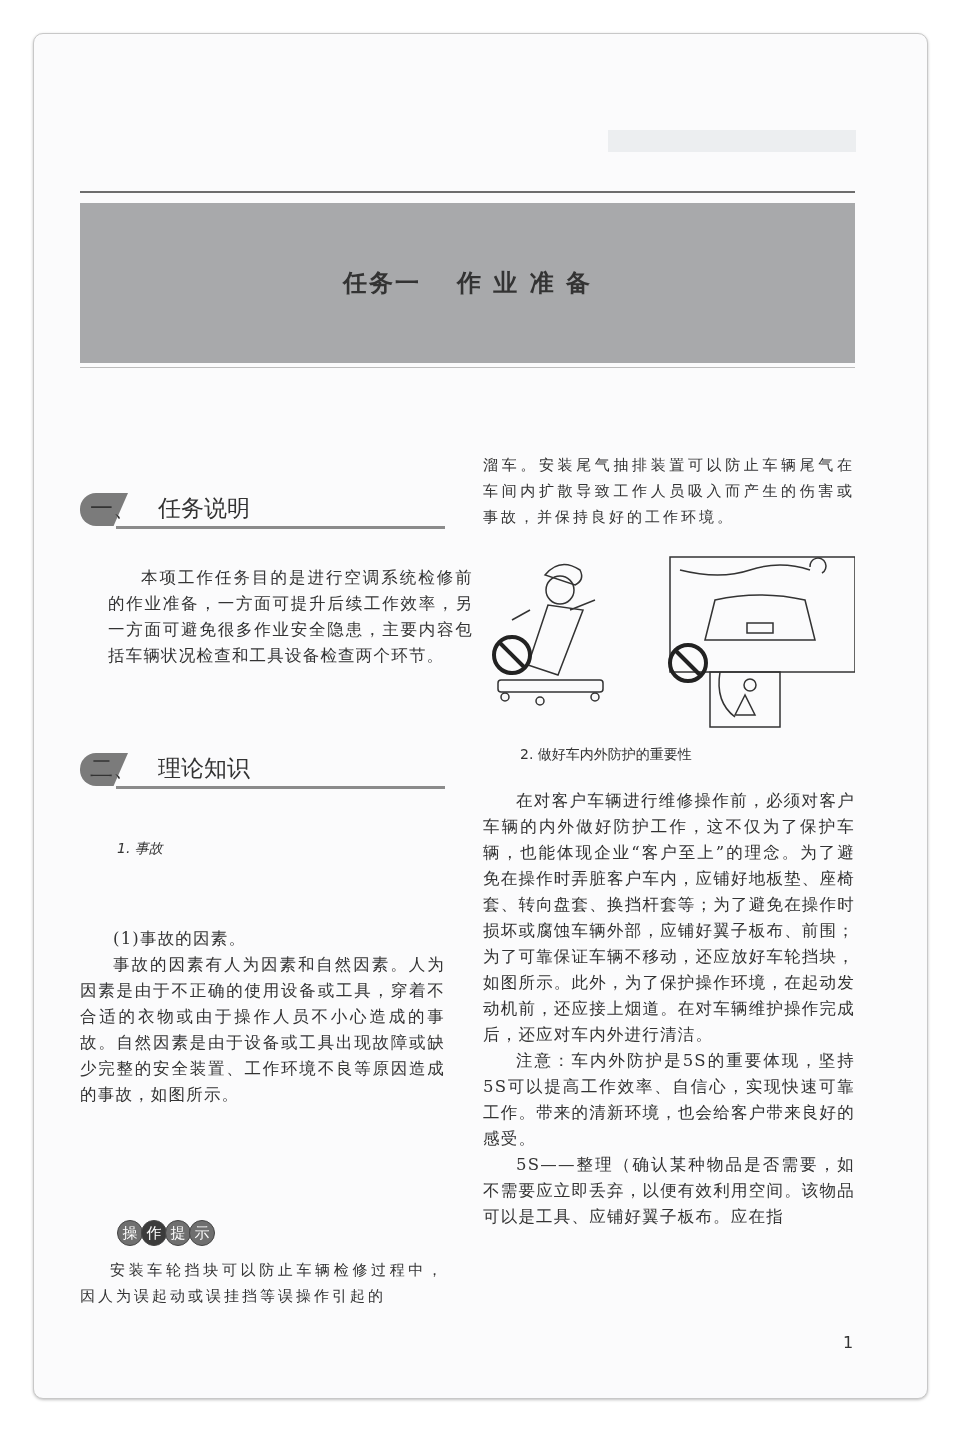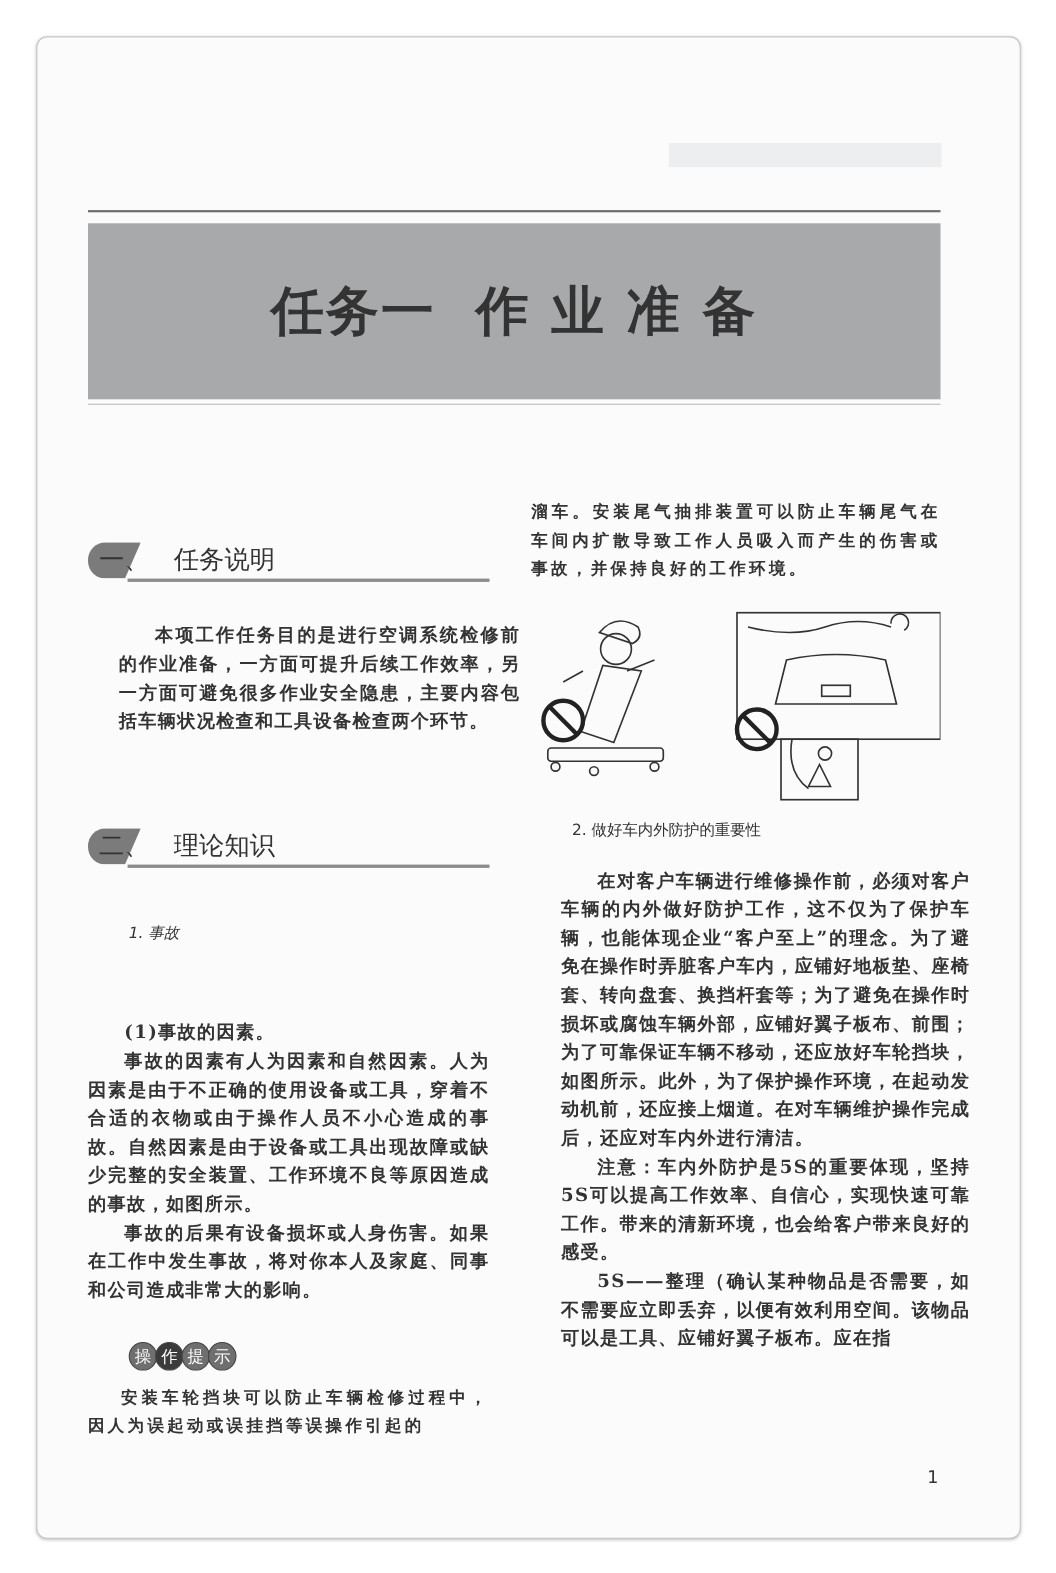--- a/index.html
+++ b/index.html
@@ -1,31 +1,31 @@
 <!DOCTYPE html>
 <html><head>
 <meta charset="utf-8">
 <style>
   html,body{margin:0;padding:0;background:#ffffff;}
   body{width:960px;height:1430px;position:relative;overflow:hidden;font-family:"DejaVu Serif","Liberation Serif",serif;color:#2a2a2a;}
   .page{position:absolute;left:33px;top:33px;width:893px;height:1364px;background:#fbfbfc;border:1px solid #c8c8c8;border-radius:10px;box-shadow:0 1px 3px rgba(0,0,0,.25);}
   .top-rule{position:absolute;left:80px;top:191px;width:775px;height:2px;background:#6d6d6d;}
   .header-ghost{position:absolute;left:608px;top:130px;width:248px;height:22px;background:#eceef0;}
   .banner{position:absolute;left:80px;top:203px;width:775px;height:160px;background:#a8a9ab;display:flex;align-items:center;justify-content:center;}
-  .banner-title{font-size:48px;font-weight:bold;color:#333;letter-spacing:2px;font-family:"DejaVu Serif",serif;}
+  .banner-title{font-size:24px;font-weight:bold;color:#333;letter-spacing:2px;font-family:"DejaVu Serif",serif;}
   .banner-title .gap{display:inline-block;width:36px;}
   .bottom-rule{position:absolute;left:80px;top:367px;width:775px;height:1px;background:#bcbcbc;}
 
   .sec-head{position:absolute;left:80px;width:365px;height:36px;}
   .sec-head .tab{position:absolute;left:0;top:0;width:48px;height:33px;background:#7b7b7b;border-radius:16px 0 0 16px;clip-path:polygon(0 0,100% 0,70% 100%,0 100%);}
   .sec-head .num{position:absolute;left:10px;top:0;font-family:"DejaVu Sans",sans-serif;font-size:23px;color:#333;}
   .sec-head .txt{position:absolute;left:52px;top:0;font-family:"DejaVu Sans",sans-serif;font-size:23px;color:#333;margin-left:26px;}
   .sec-head .line{position:absolute;left:36px;top:33px;width:329px;height:3px;background:#8b8b8b;}
 
-  .col{position:absolute;font-size:16.5px;line-height:26px;letter-spacing:1.2px;text-align:justify;color:#333;font-weight:bold;}
+  .col{position:absolute;font-size:16.5px;line-height:26px;letter-spacing:1.2px;text-align:justify;color:#333;}
   .col p{margin:0;}
   .ind{text-indent:2em;}
   .sub-head{font-family:"DejaVu Sans",sans-serif;font-size:14px;color:#333;position:absolute;}
   .tip-badge{position:absolute;left:117px;top:1220px;display:flex;gap:0;}
   .tip-badge span{display:inline-block;width:24px;height:24px;border-radius:50%;background:#6f6f6f;color:#fff;font-family:"DejaVu Sans",sans-serif;font-size:15px;line-height:24px;text-align:center;margin-right:-2px;border:1px solid #444;}
   .tip-badge span:nth-child(2){background:#3b3b3b;}
   .tip-text{font-size:15px;letter-spacing:3px;}
   .illus{position:absolute;left:480px;top:545px;width:375px;height:190px;}
   .page-num{position:absolute;left:843px;top:1333px;font-family:"DejaVu Sans",sans-serif;font-size:16px;color:#333;}
 </style>
@@ -59,21 +59,20 @@
   <span class="num">二、</span>
   <span class="txt">理论知识</span>
   <div class="line"></div>
 </div>
 
 <div class="sub-head" style="left:117px;top:840px;font-style:italic;">1. 事故</div>
 
 <div class="col" style="left:80px;top:926px;width:365px;">
   <p class="ind">(1)事故的因素。</p>
   <p class="ind">事故的因素有人为因素和自然因素。人为因素是由于不正确的使用设备或工具，穿着不合适的衣物或由于操作人员不小心造成的事故。自然因素是由于设备或工具出现故障或缺少完整的安全装置、工作环境不良等原因造成的事故，如图所示。</p>
-  <p class="ind">事故的后果有设备损坏或人身伤害。如果在工作中发生事故，将对你本人及家庭、同事和公司造成非常大的影响。</p>
 </div>
 
 <div class="tip-badge">
   <span>操</span>
   <span>作</span>
   <span>提</span>
   <span>示</span>
 </div>
 
 <div class="col tip-text" style="left:80px;top:1257px;width:365px;">
@@ -112,19 +111,19 @@
     <path d="M240 127 q-5 30 15 45"></path>
   </g>
   <g stroke="#222" stroke-width="4" fill="none">
     <circle cx="208" cy="118" r="18"></circle>
     <line x1="196" y1="106" x2="220" y2="130"></line>
   </g>
 </svg>
 
 <div class="sub-head" style="left:520px;top:746px;">2. 做好车内外防护的重要性</div>
 
-<div class="col" style="left:483px;top:788px;width:372px;margin-left:27px;">
+<div class="col" style="left:483px;top:788px;width:372px;">
   <p class="ind">在对客户车辆进行维修操作前，必须对客户车辆的内外做好防护工作，这不仅为了保护车辆，也能体现企业“客户至上”的理念。为了避免在操作时弄脏客户车内，应铺好地板垫、座椅套、转向盘套、换挡杆套等；为了避免在操作时损坏或腐蚀车辆外部，应铺好翼子板布、前围；为了可靠保证车辆不移动，还应放好车轮挡块，如图所示。此外，为了保护操作环境，在起动发动机前，还应接上烟道。在对车辆维护操作完成后，还应对车内外进行清洁。</p>
   <p class="ind">注意：车内外防护是5S的重要体现，坚持5S可以提高工作效率、自信心，实现快速可靠工作。带来的清新环境，也会给客户带来良好的感受。</p>
   <p class="ind">5S——整理（确认某种物品是否需要，如不需要应立即丢弃，以便有效利用空间。该物品可以是工具、应铺好翼子板布。应在指</p>
 </div>
 
 <div class="page-num">1</div>
 
 </body></html>

